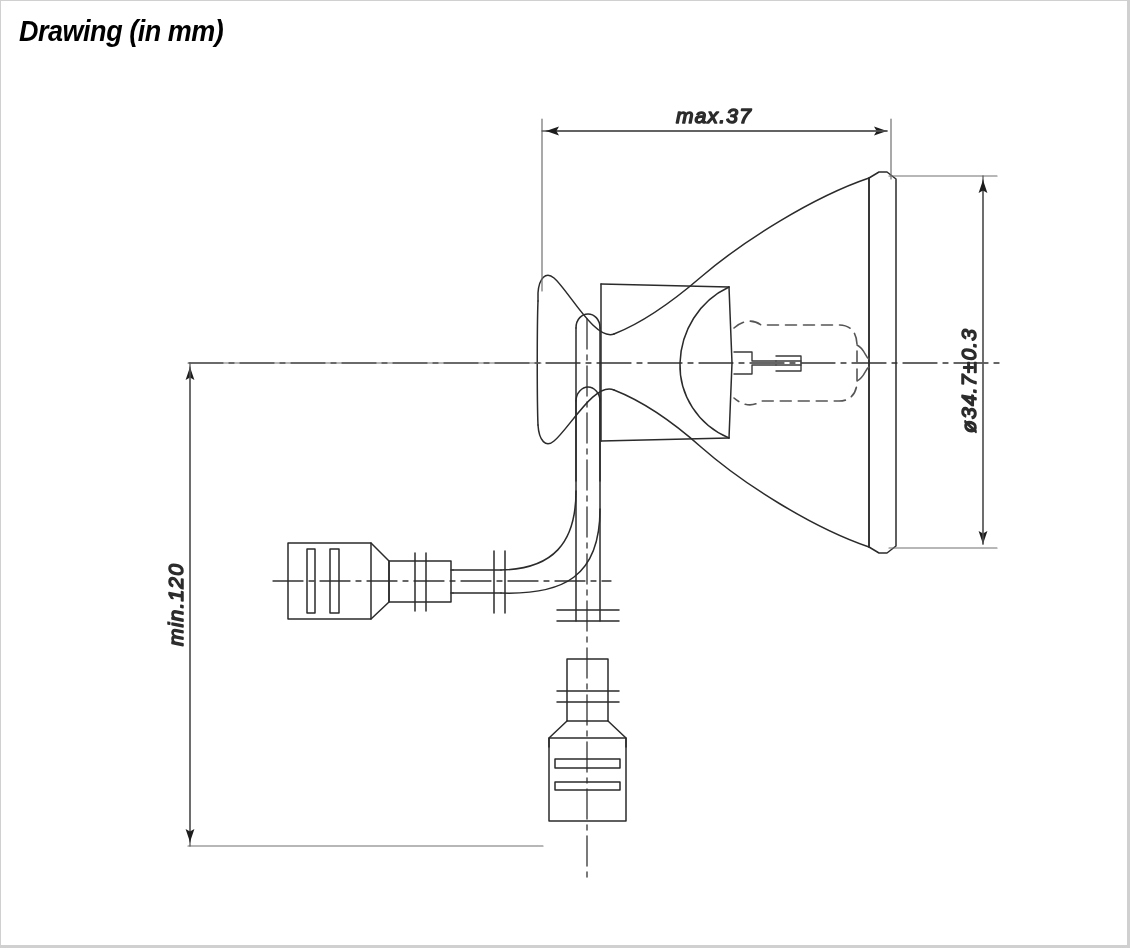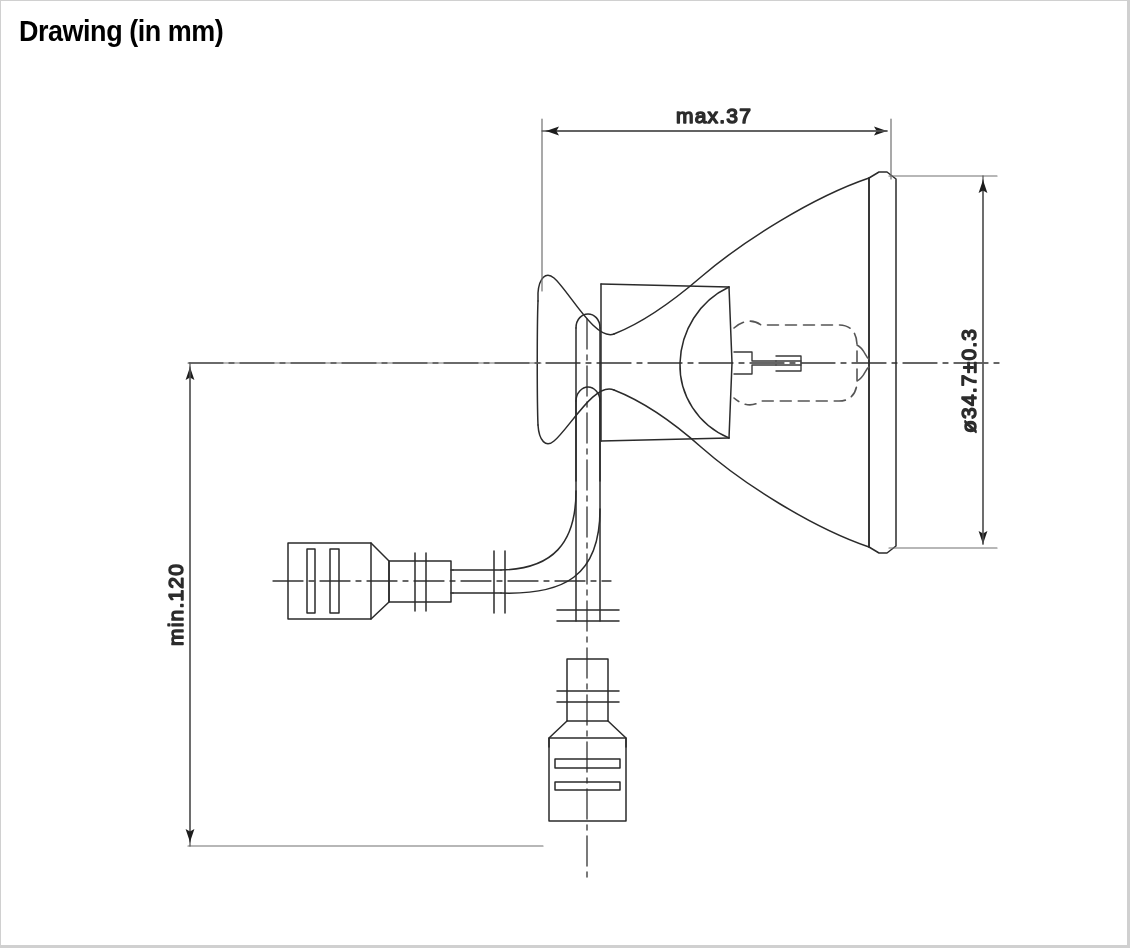--- a/index.html
+++ b/index.html
@@ -13,20 +13,21 @@
   #page {
     position: relative;
     width: 1130px;
     height: 948px;
     background: #ffffff;
     box-sizing: border-box;
     border: 1px solid #d0d0d0;
     border-right-width: 3px;
     border-bottom-width: 3px;
     overflow: hidden;
+    font-style: italic;
   }
   #page-title {
     position: absolute;
     left: 18px;
     top: 14px;
     font-family: "Liberation Sans", sans-serif;
     font-weight: bold;
     font-size: 29px;
     letter-spacing: -0.5px;
     color: #000000;

